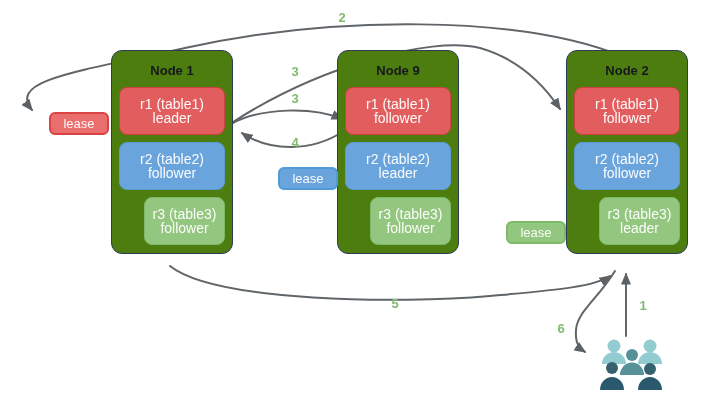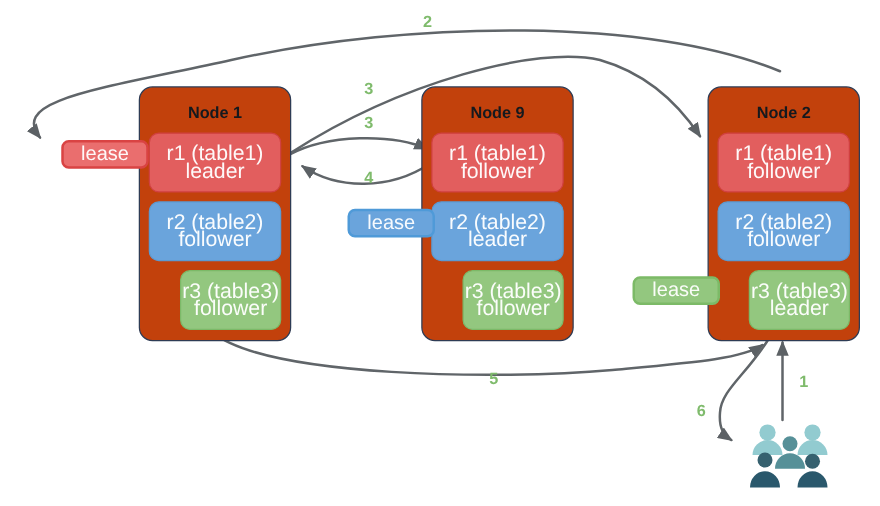--- a/index.html
+++ b/index.html
@@ -2,39 +2,39 @@
 <html><head>
 <meta charset="utf-8">
 <style>
   html,body{margin:0;padding:0;background:#ffffff;}
   .canvas{
     position:relative;width:704px;height:405px;background:#ffffff;
     font-family:"Liberation Sans","DejaVu Sans",sans-serif;overflow:hidden;
   }
   svg.layer{position:absolute;left:0;top:0;width:704px;height:405px;}
   .node{
-    position:absolute;top:69px;width:122px;height:204px;background:#c2410c;
+    position:absolute;top:50px;width:122px;height:204px;background:#4d7c0f;
     border:1.5px solid #2e3c55;border-radius:11px;box-sizing:border-box;
   }
   .node-title{
     margin:11px 4px 8px;text-align:center;font-size:13px;font-weight:bold;
     color:#15191e;line-height:17px;
   }
   .replica{
     margin:0 7px 7px;height:48px;border-radius:8px;box-sizing:border-box;
     display:flex;flex-direction:column;align-items:center;justify-content:center;
-    color:rgba(255,255,255,.96);font-size:17px;line-height:14px;text-align:center;
+    color:rgba(255,255,255,.96);font-size:14px;line-height:14px;text-align:center;
   }
   .replica.red{background:#e25e5e;border:1.5px solid #d04040;}
   .replica.blue{background:#6aa4dc;border:1.5px solid #5b9ad2;}
   .replica.green{background:#93c77f;border:1.5px solid #7cb968;margin-left:32px;}
   .lease{
-    position:absolute;width:70px;height:23px;border-radius:6px;box-sizing:border-box;
+    position:absolute;width:60px;height:23px;border-radius:6px;box-sizing:border-box;
     display:flex;align-items:center;justify-content:center;
-    color:rgba(255,255,255,.95);font-size:16px;
+    color:rgba(255,255,255,.95);font-size:13px;
   }
   .lease.red{background:#ea6e6e;border:2px solid #d94343;left:49px;top:112px;}
   .lease.blue{background:#6aa4dc;border:2px solid #4f9ad8;left:278px;top:167px;}
   .lease.green{background:#93c77f;border:2px solid #7cba67;left:506px;top:221px;}
   .step{
     position:absolute;transform:translate(-50%,-50%);
     color:#7fbb6c;font-size:13px;font-weight:bold;
   }
 </style>
 </head>

